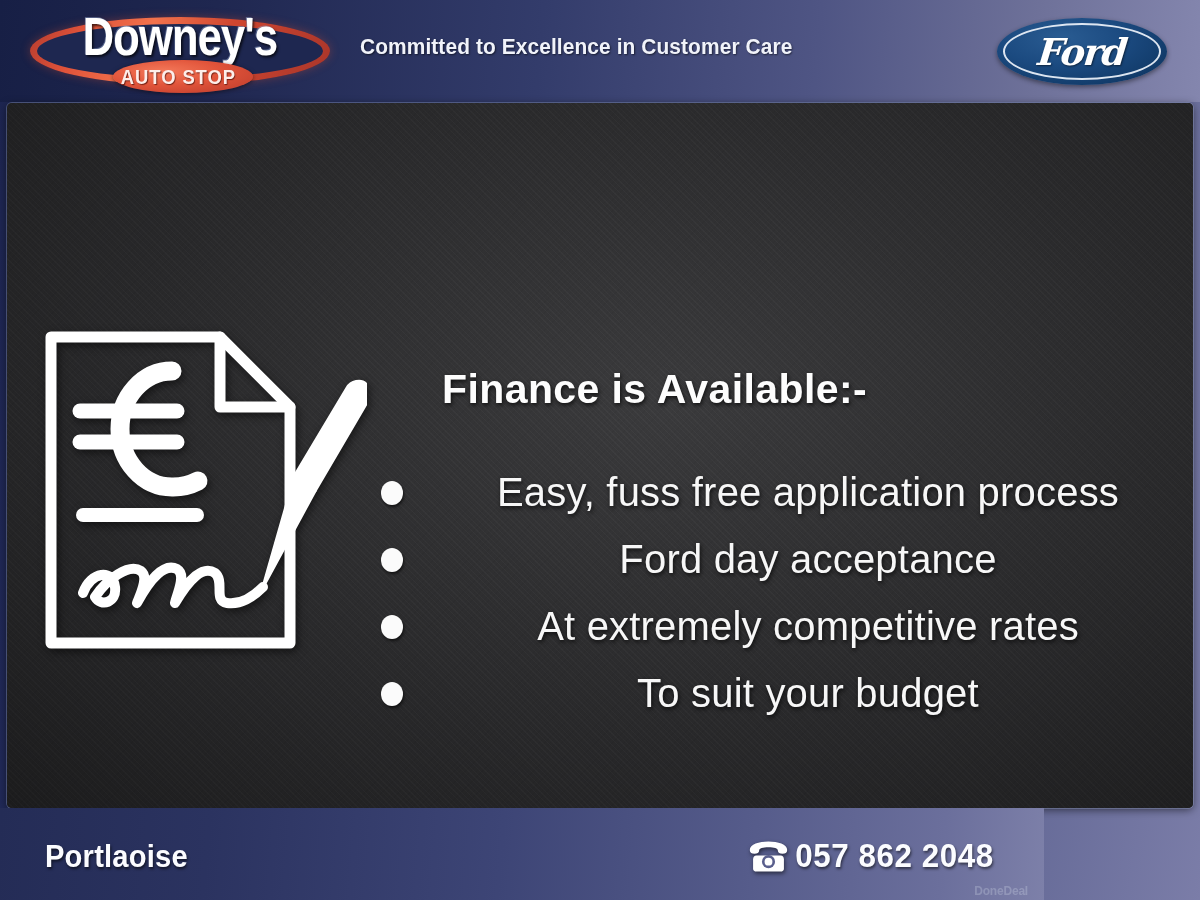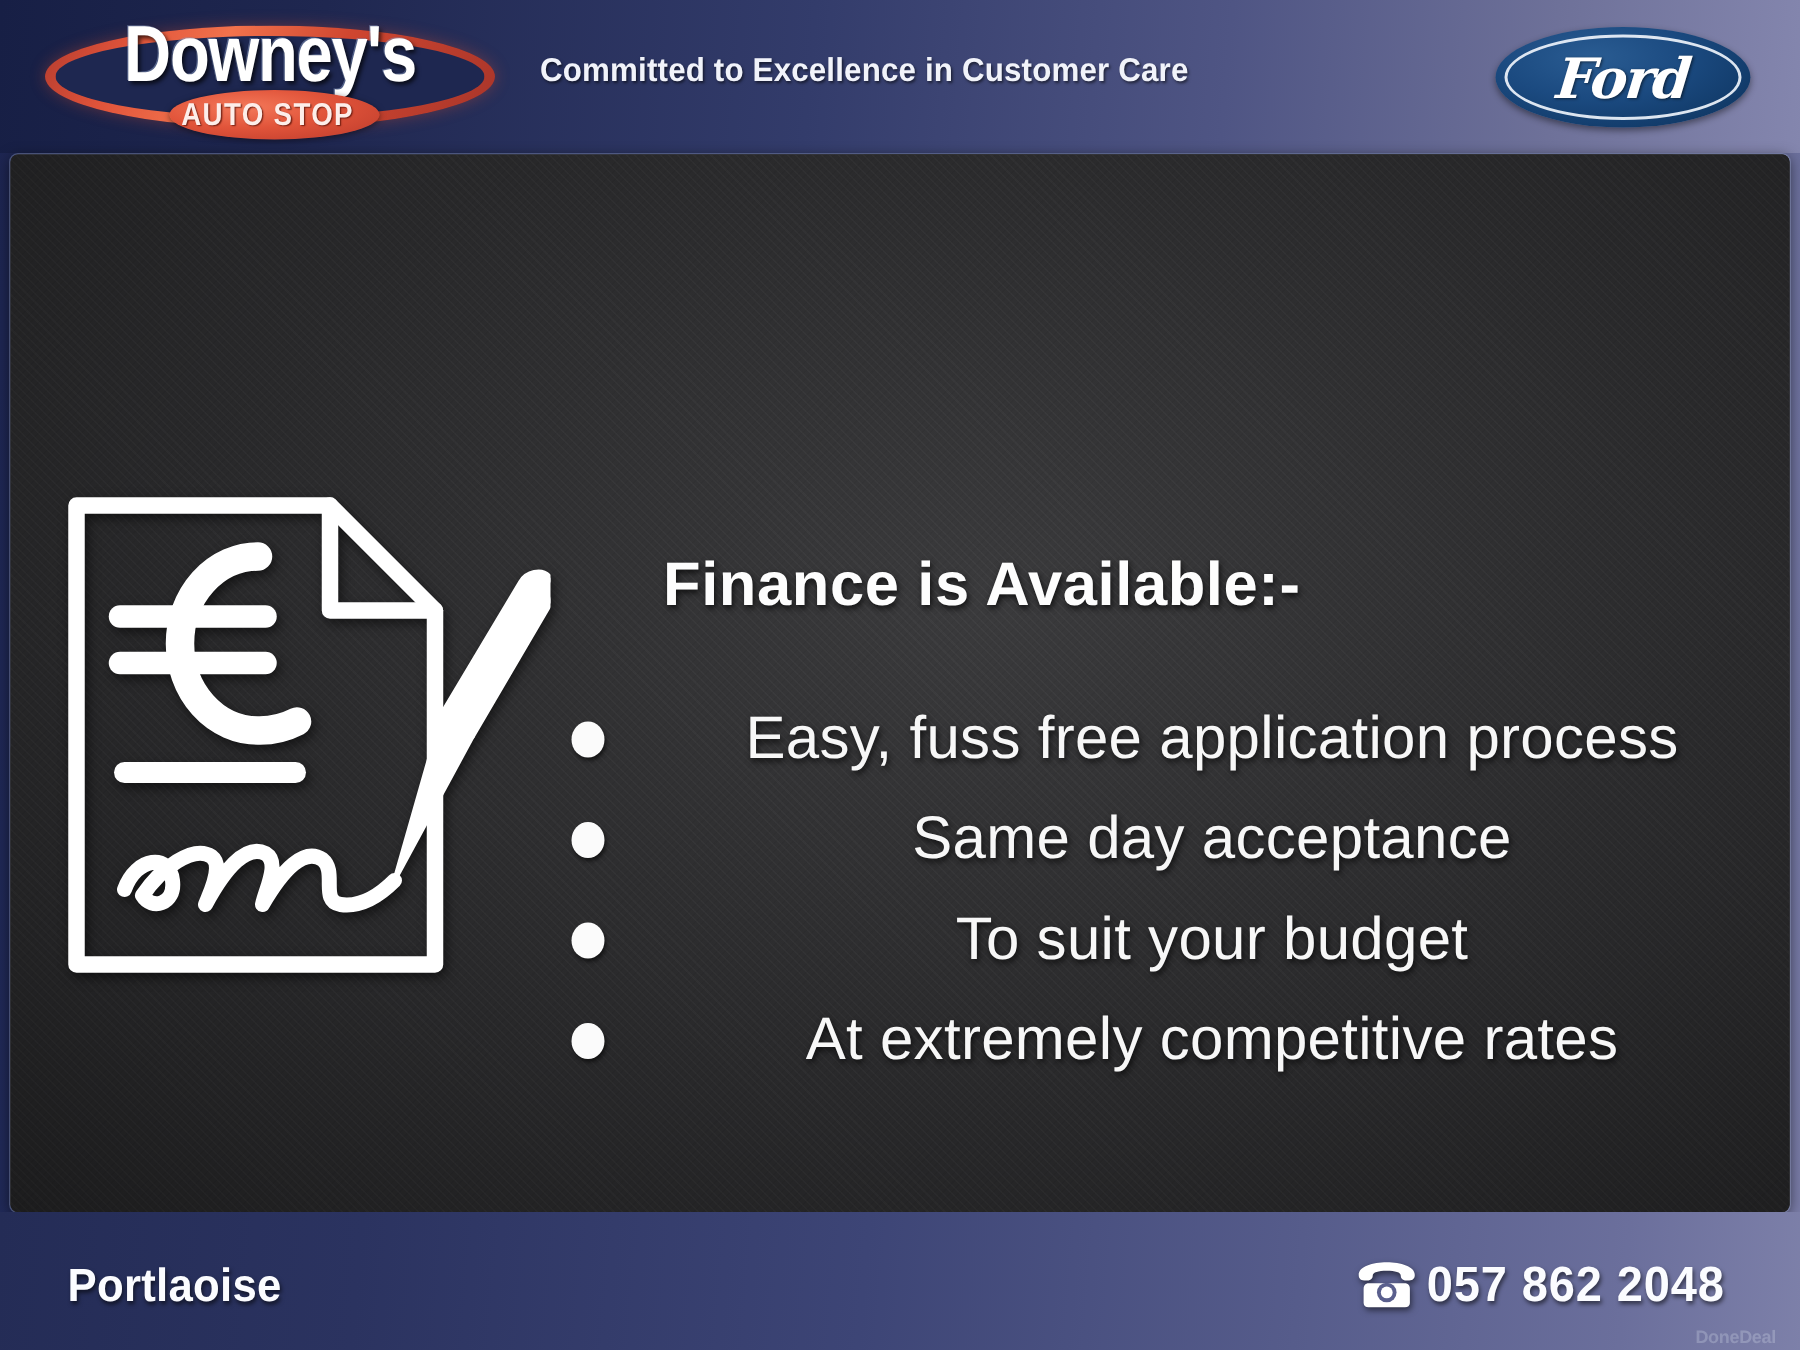--- a/index.html
+++ b/index.html
@@ -237,21 +237,21 @@
     transform:translateY(-50%);
     width:22px; height:24px;
     border-radius:50%;
     background:#fbfbfb;
     box-shadow:1px 2px 3px rgba(0,0,0,.6);
   }
 
   
   .footer {
     position:absolute; left:0; bottom:0;
-    width:1200px; height:92px;
+    width:1044px; height:92px;
     background:linear-gradient(95deg,#242c56 0%,#2b3360 20%,#3d4576 48%,#565c8b 72%,#6b6f9c 90%,#7d80a9 100%);
   }
   .branch {
     position:absolute; left:45px; top:31px;
     font-family:"Liberation Sans Narrow","Liberation Sans", sans-serif;
     font-weight:bold;
     font-size:31px;
     letter-spacing:.2px;
     color:#fbfcff;
     transform:scaleX(.94);
@@ -359,30 +359,30 @@
 
       <div class="headline">Finance is Available:-</div>
 
       <ul class="bullets">
         <li>
           <span class="dot"></span>
           <span>Easy, fuss free application process</span>
         </li>
         <li>
           <span class="dot"></span>
-          <span>Same day acceptance</span>
+          <span>Ford day acceptance</span>
+        </li>
+        <li>
+          <span class="dot"></span>
+          <span>At extremely competitive rates</span>
         </li>
         <li>
           <span class="dot"></span>
           <span>To suit your budget</span>
         </li>
-        <li>
-          <span class="dot"></span>
-          <span>At extremely competitive rates</span>
-        </li>
       </ul>
 
     </div>
   </div>
 
   <div class="footer">
 
     <div class="branch">Portlaoise</div>
 
     <div class="phone-box">

